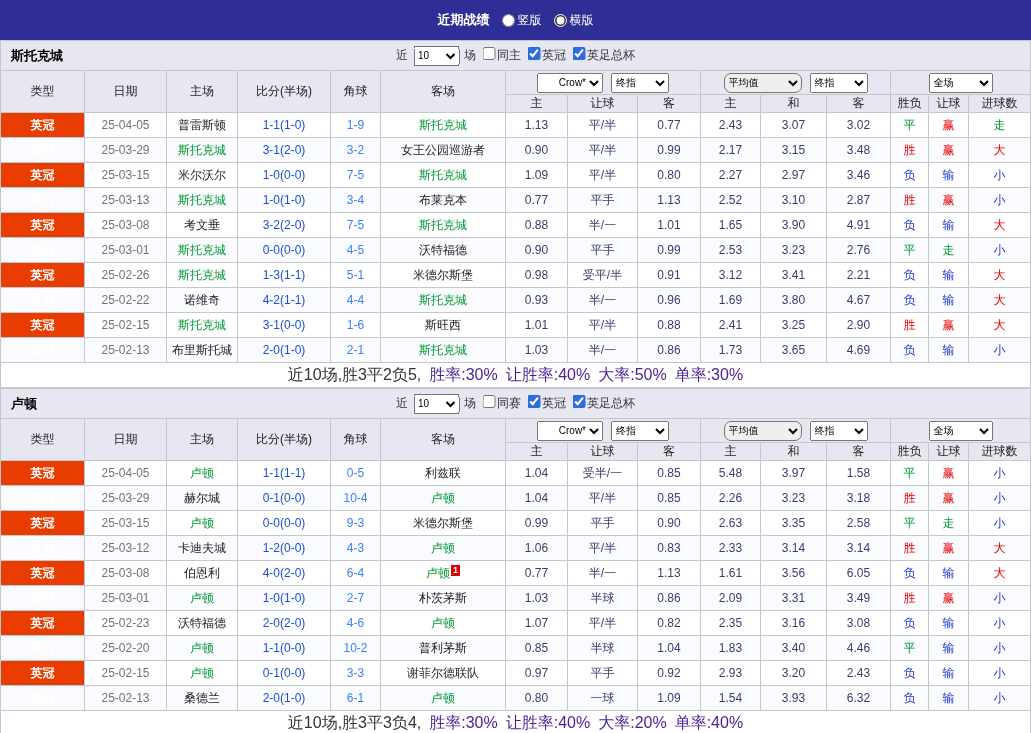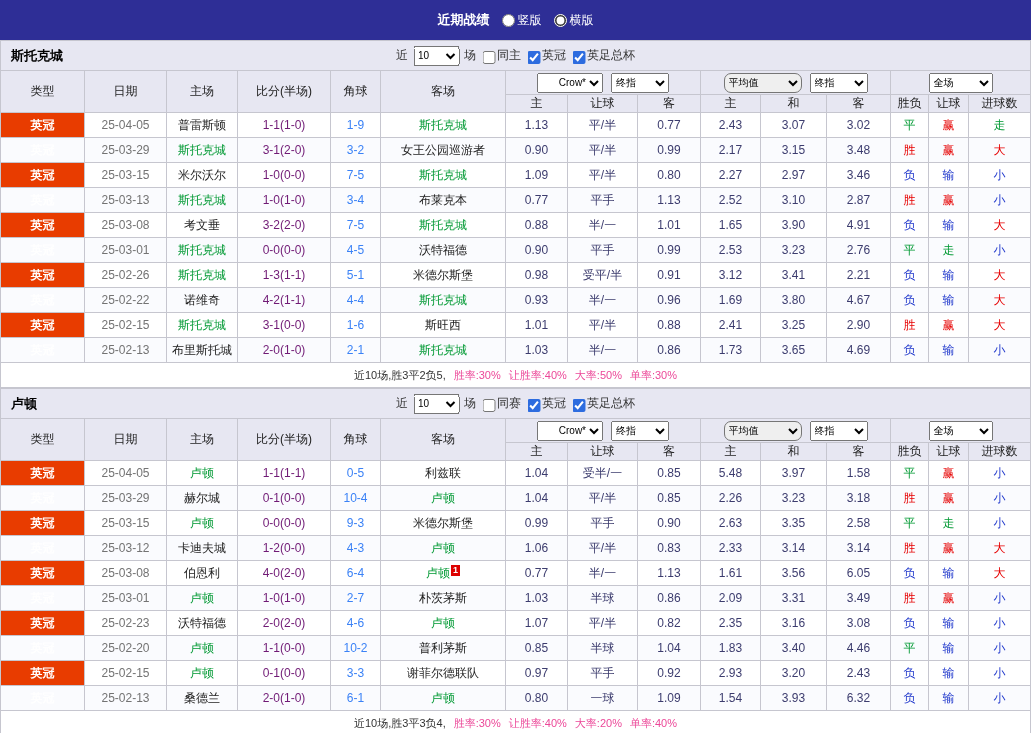--- a/index.html
+++ b/index.html
@@ -39,21 +39,21 @@
   .team-name { font-weight:bold; font-size:13px; color:#000; }
   .controls {
     position:absolute;
     left:50%;
     transform:translateX(-50%);
     display:flex;
     align-items:center;
     gap:2px;
     white-space:nowrap;
   }
-  .controls label { display:flex; align-items:flex-end; gap:1px; cursor:pointer; }
+  .controls label { display:flex; align-items:flex-start; gap:1px; cursor:pointer; }
   .controls input[type=checkbox] { margin:0 1px 0 4px; width:13px; height:13px; accent-color:#2d6cdf; }
   select { font-size:10px; height:20px; font-family:inherit; }
   .sel-count { width:46px; margin:0 3px; }
   .sel-company { width:66px;text-align:right; }
   .sel-final { width:58px; }
   .sel-avg { width:78px;border-radius:7px; }
   .sel-full { width:64px; }
 
   
   table { border-collapse:collapse; table-layout:fixed; width:1031px; }
@@ -65,21 +65,21 @@
     padding:0 1px;
   }
   thead th { background:#e7e7f2; font-weight:normal; color:#222; }
   tr.dd-row th { height:24px; }
   tr.sub-row th { height:18px; }
   .dd-wrap { display:flex; justify-content:center; align-items:center; gap:8px; }
   tbody td { height:25px; font-size:12px; background:#fff; }
   tr.alt td { background:#fafbfe; }
   td.league { background:#e83c00; color:#fff; font-weight:bold; }
   td.date { color:#737373; }
-  td.score { color:#701a75; }
+  td.score { color:#1d4ed8; }
   td.corner { color:#3b82f6; }
   td.team { color:#222; }
   td.team.subject { color:#009933; }
   td.odds { color:#3c3c6e; }
   td.res.win { color:#e60000; }
   td.res.draw { color:#009933; }
   td.res.loss { color:#2038cc; }
   .badge {
     display:inline-block;
     background:#dd0000;
@@ -94,24 +94,24 @@
   
   .summary {
     height:25px;
     border:1px solid #c6c6cf;
     border-top:none;
     display:flex;
     align-items:center;
     justify-content:center;
     gap:8px;
     background:#fff;
-    font-size:11px;
+    font-size:16px;
   }
   .summary .rec { color:#333; }
-  .summary .rate { color:#ec4899; }
+  .summary .rate { color:#4c1d95; }
 </style>
 </head>
 <body>
 
 <div class="topbar">
   <span class="title">近期战绩</span>
   <label>
     <input type="radio" name="layout" style="">
     <span>竖版</span>
   </label>

